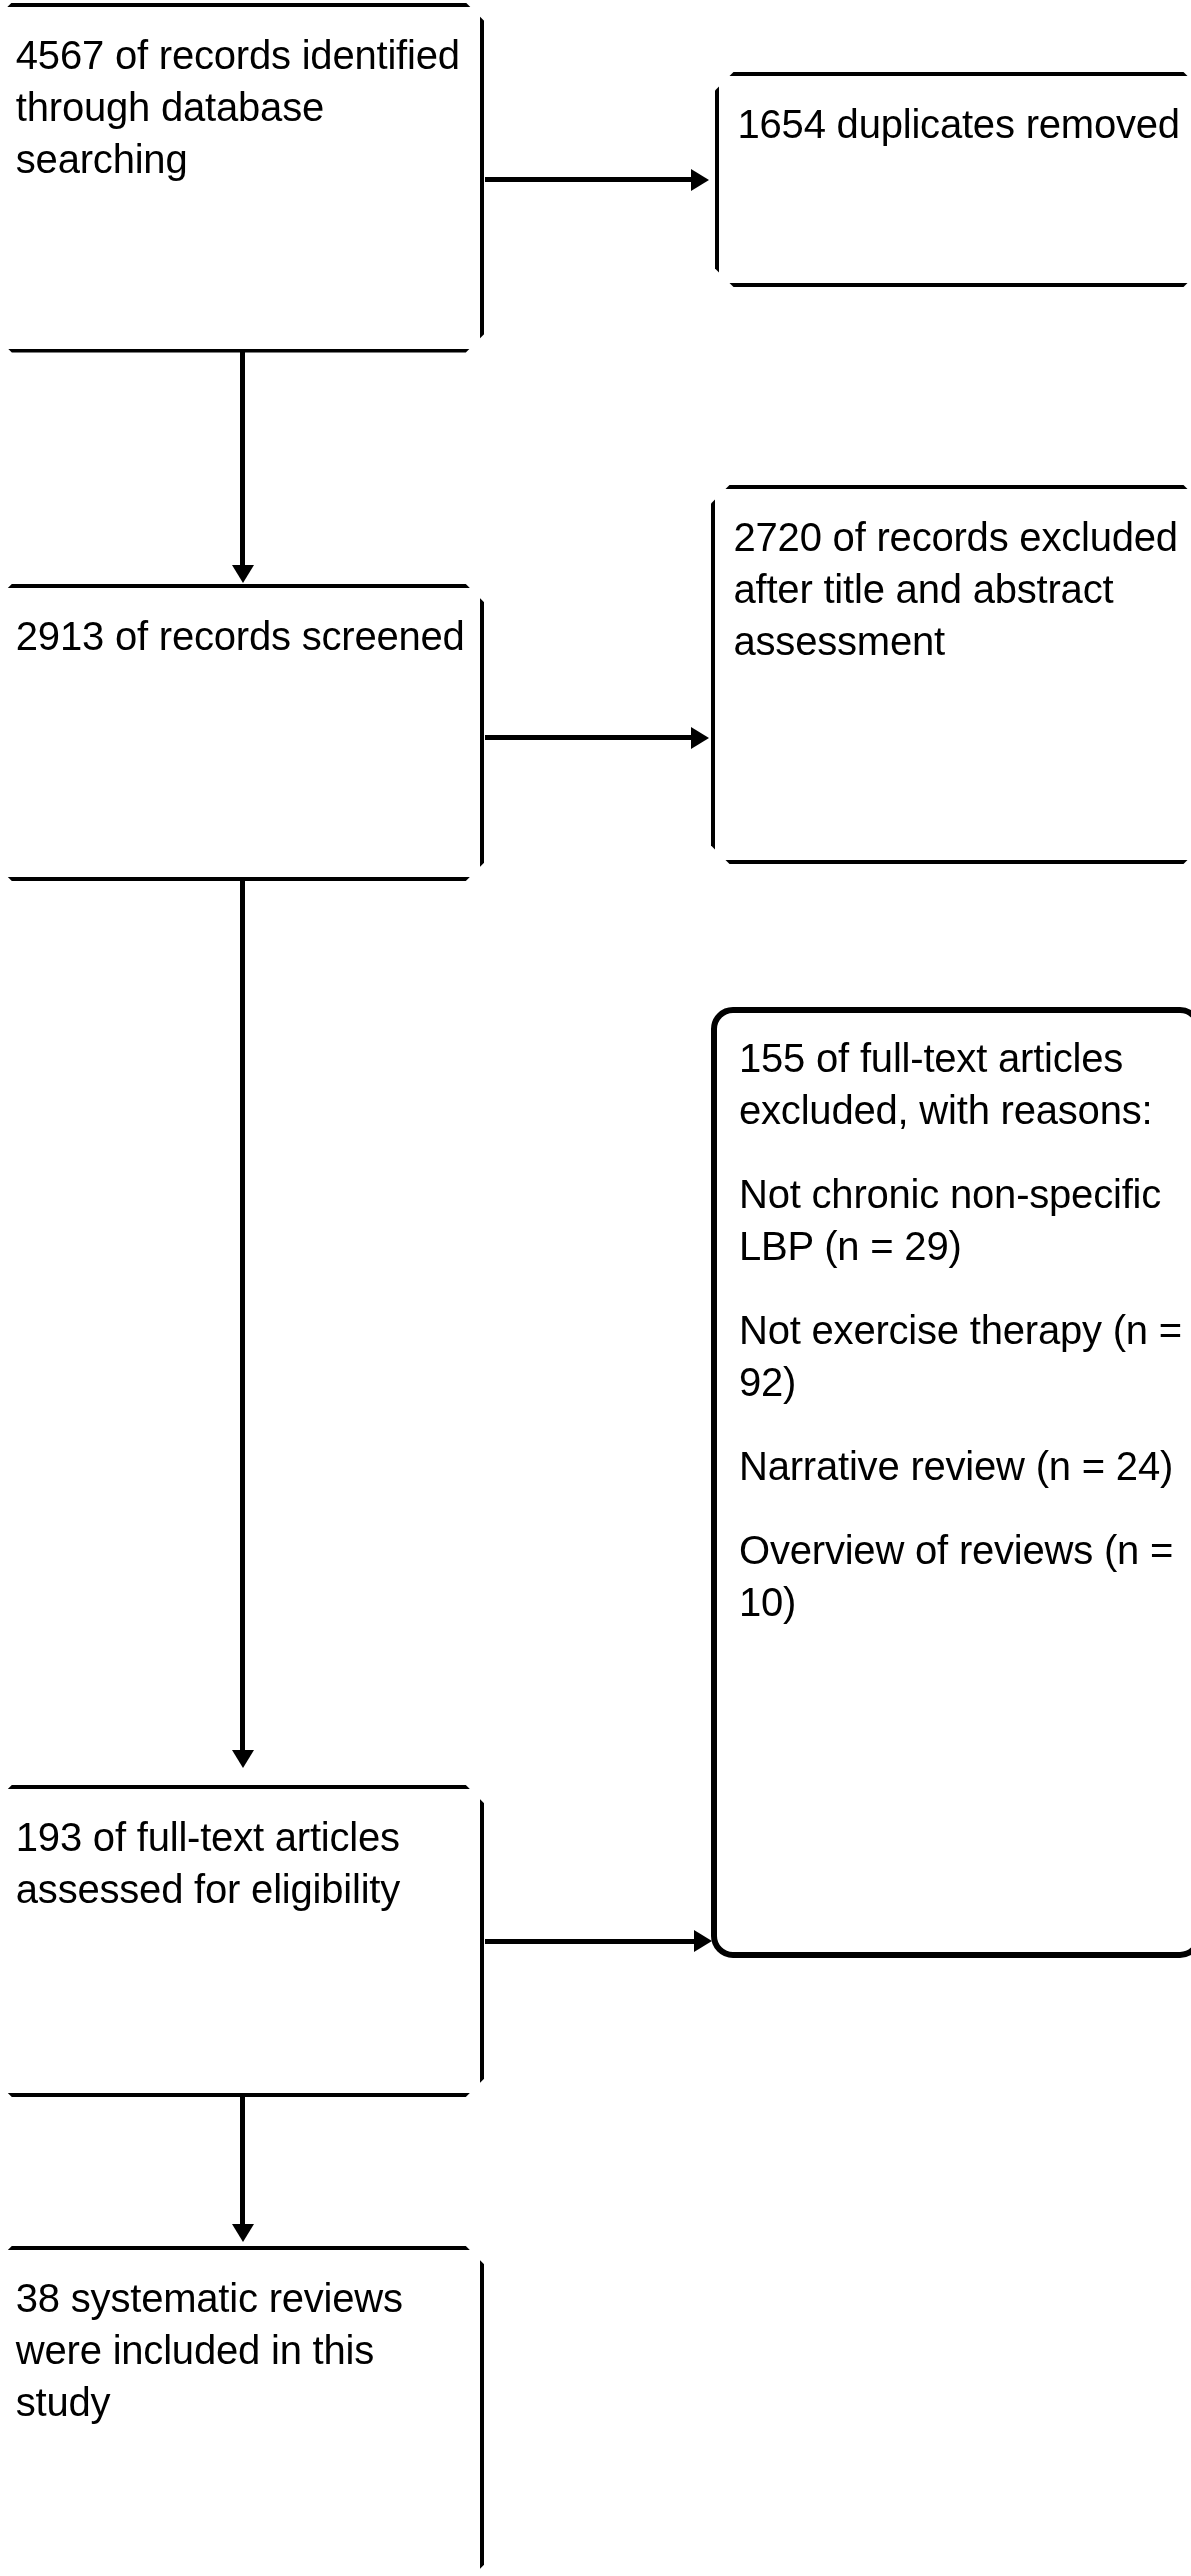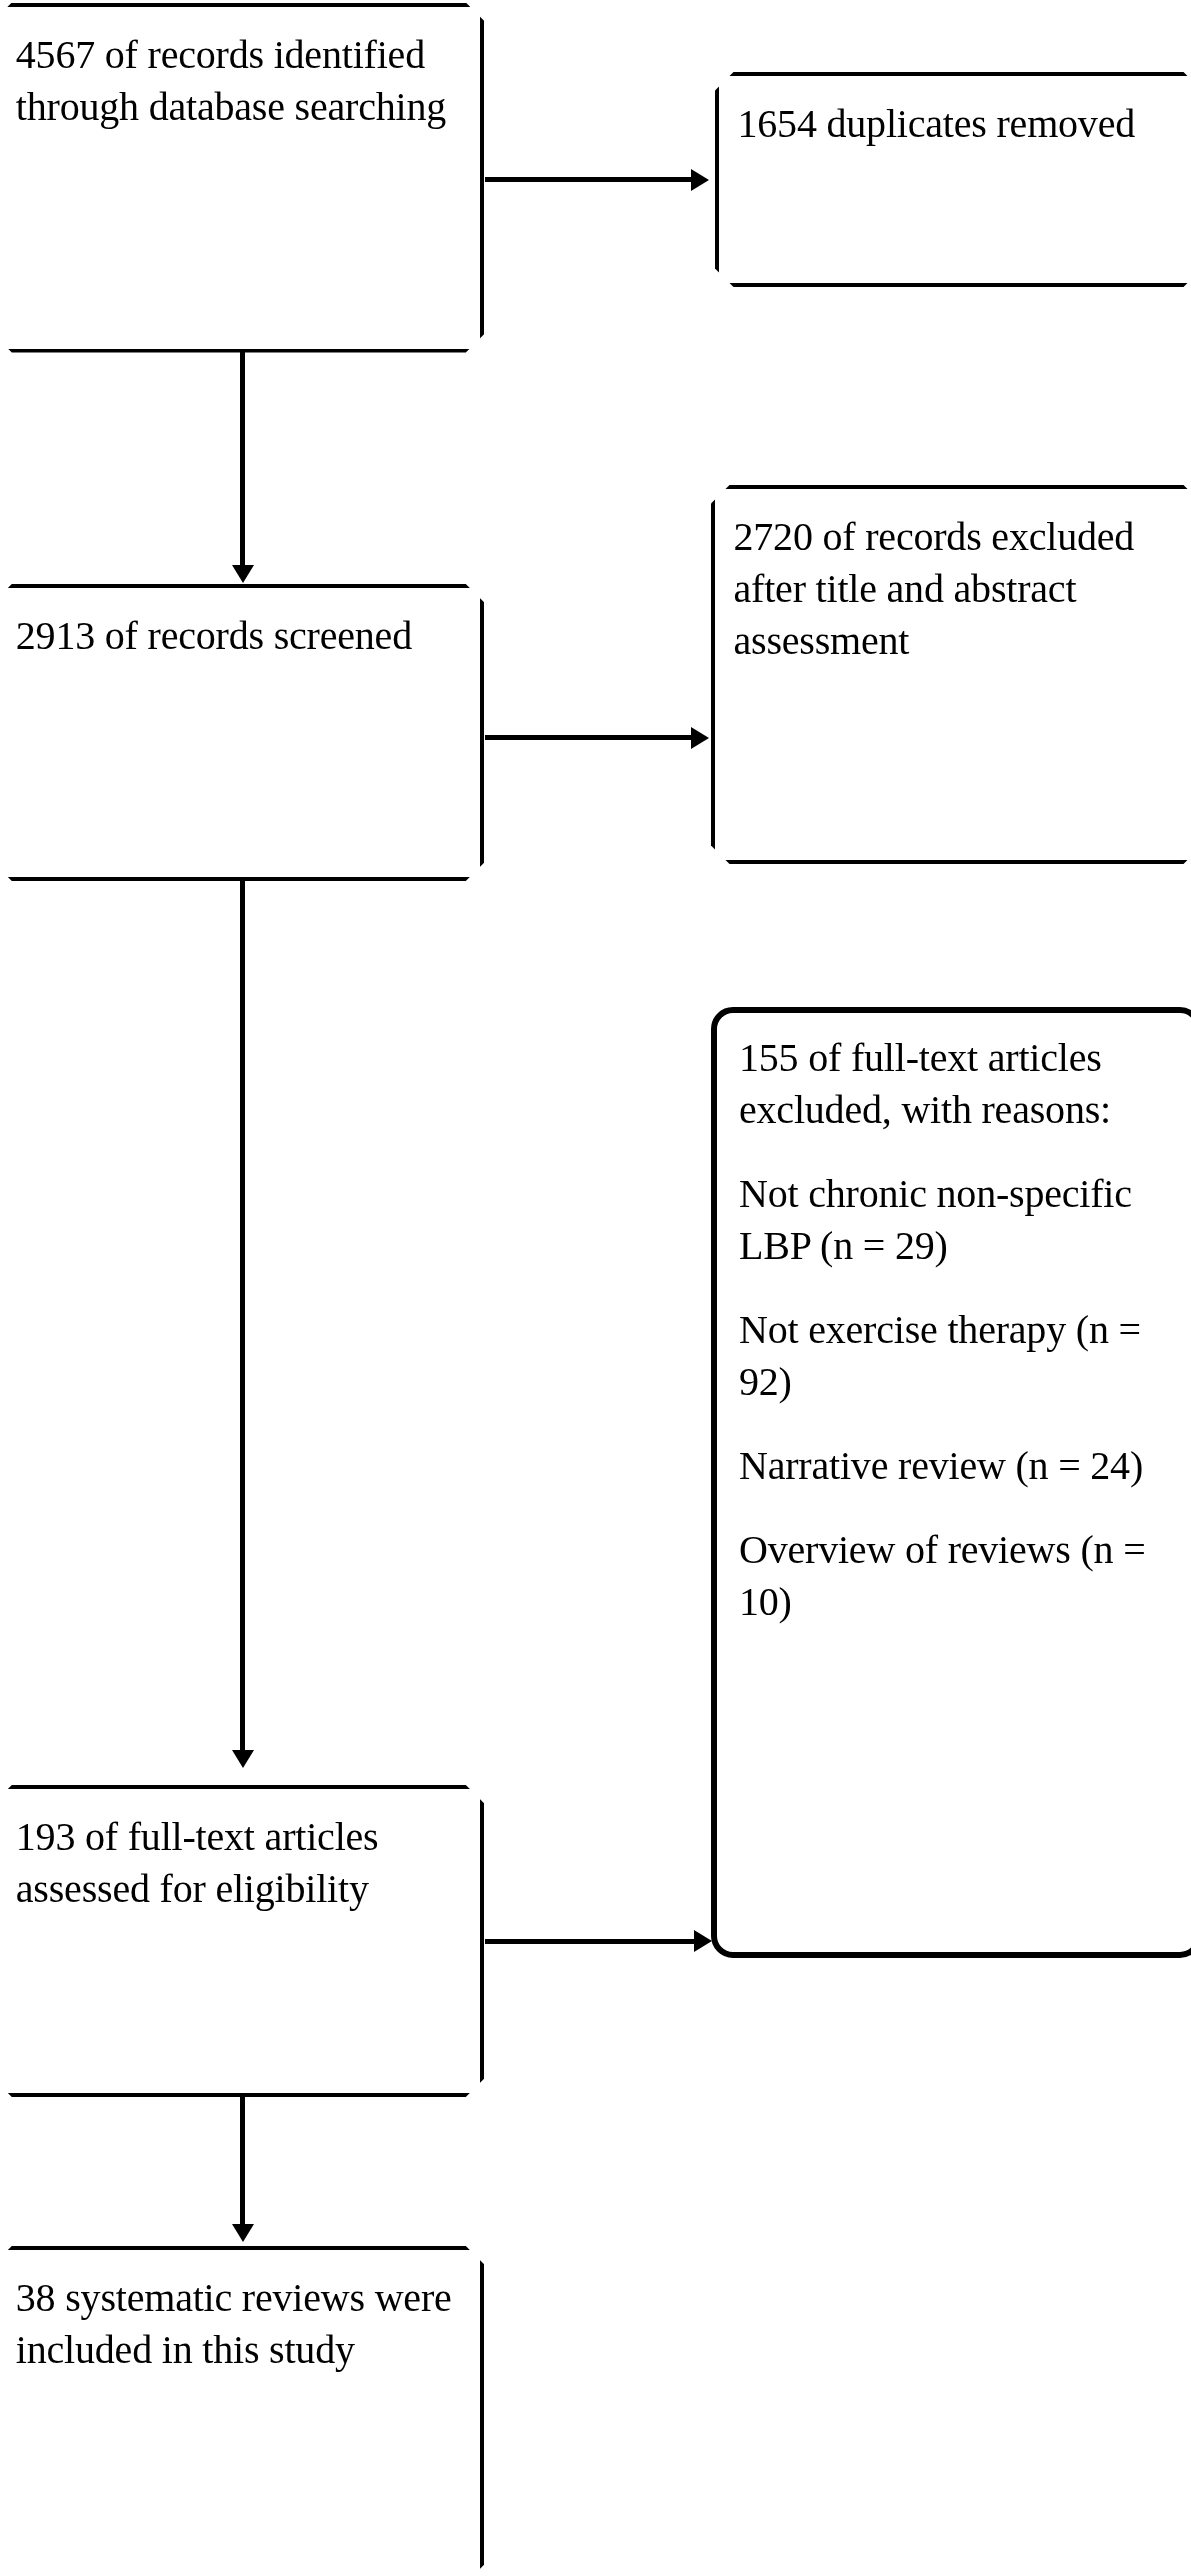--- a/index.html
+++ b/index.html
@@ -6,21 +6,21 @@
   html, body {
     margin: 0;
     padding: 0;
     background: #ffffff;
   }
   #canvas {
     position: relative;
     width: 1192px;
     height: 2576px;
     background: #ffffff;
-    font-family: Liberation Serif, serif;
+    font-family: Liberation Sans, sans-serif;
     overflow: hidden;
   }
   
   .node {
     position: absolute;
     box-sizing: border-box;
     background: #ffffff;
     color: #000000;
     display: block;
   }

